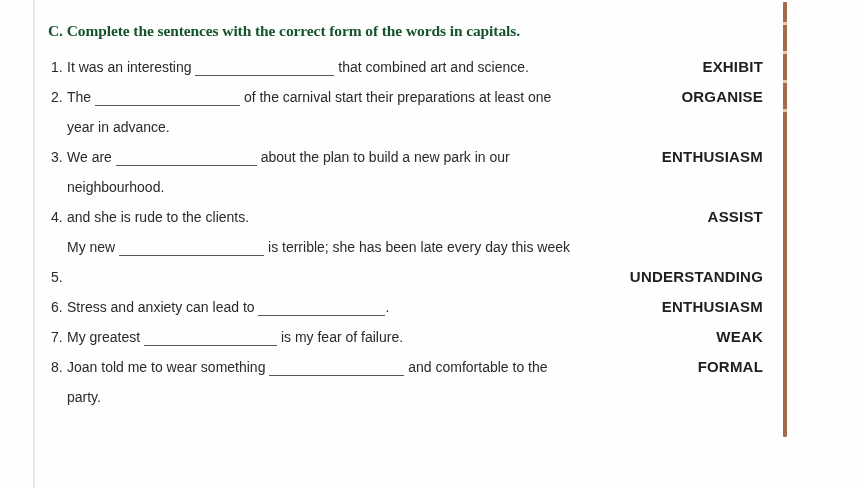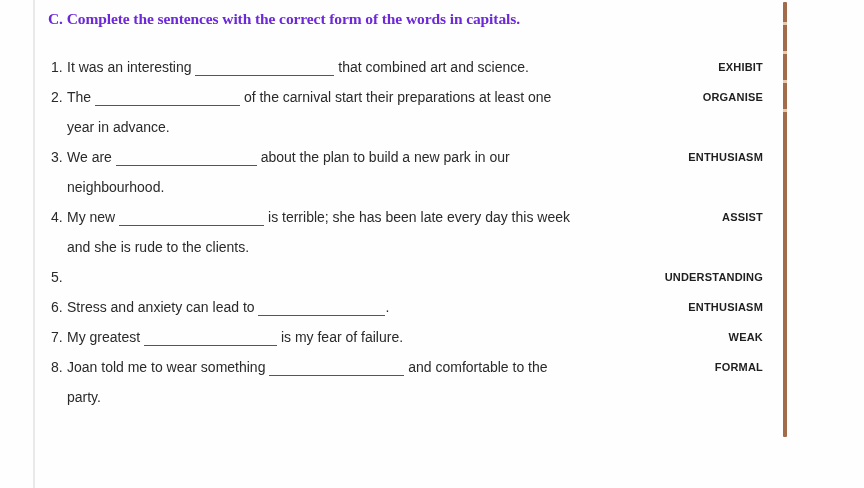--- a/index.html
+++ b/index.html
@@ -32,26 +32,26 @@
     left: 0; width: 100%; height: 3px;
     background: #e9cab1;
   }
   .notch.n1 { top: 20px; }
   .notch.n2 { top: 49px; }
   .notch.n3 { top: 78px; }
   .notch.n4 { top: 107px; }
 
   .header {
     position: absolute;
-    left: 48px; top: 10px;
+    left: 48px; top: 22px;
     font-family: "Liberation Serif", serif;
     font-weight: bold;
     font-size: 15.5px;
     letter-spacing: -0.1px;
-    color: #6d28d9;
+    color: #14532d;
     white-space: nowrap;
   }
 
   .items {
     position: absolute;
     left: 48px; top: 52px;
     width: 715px;
     font-size: 14px;
     line-height: 30px;
     color: #2a2a2a;
@@ -69,21 +69,21 @@
   .line { white-space: nowrap; }
   .blank {
     display: inline-block;
     height: 4px;
     border-bottom: 1.5px solid #565656;
     vertical-align: -4px;
   }
   .word {
     text-align: right;
     font-weight: bold;
-    font-size: 11px;
+    font-size: 15px;
     letter-spacing: 0.2px;
     color: #1f1f1f;
     white-space: nowrap;
   }
 </style>
 </head>
 <body>
 
 <div class="page">
   <div class="left-rule" style="background: rgb(233, 233, 233);"></div>
@@ -113,22 +113,22 @@
     <div class="sentence">
           <div class="line"><span>We are </span><span class="blank" style="width: 141px;"></span><span> about the plan to build a new park in our</span></div>
           <div class="line"><span>neighbourhood.</span></div>
         </div>
     <span class="word">ENTHUSIASM</span>
   </div>
 
   <div class="row">
     <span class="num">4.</span>
     <div class="sentence">
+          <div class="line"><span>and she is rude to the clients.</span></div>
           <div class="line"><span>My new </span><span class="blank" style="width: 145px;"></span><span> is terrible; she has been late every day this week</span></div>
-          <div class="line"><span>and she is rude to the clients.</span></div>
         </div>
     <span class="word">ASSIST</span>
   </div>
 
   <div class="row">
     <span class="num">5.</span>
     <div class="sentence">
         </div>
     <span class="word">UNDERSTANDING</span>
   </div>

